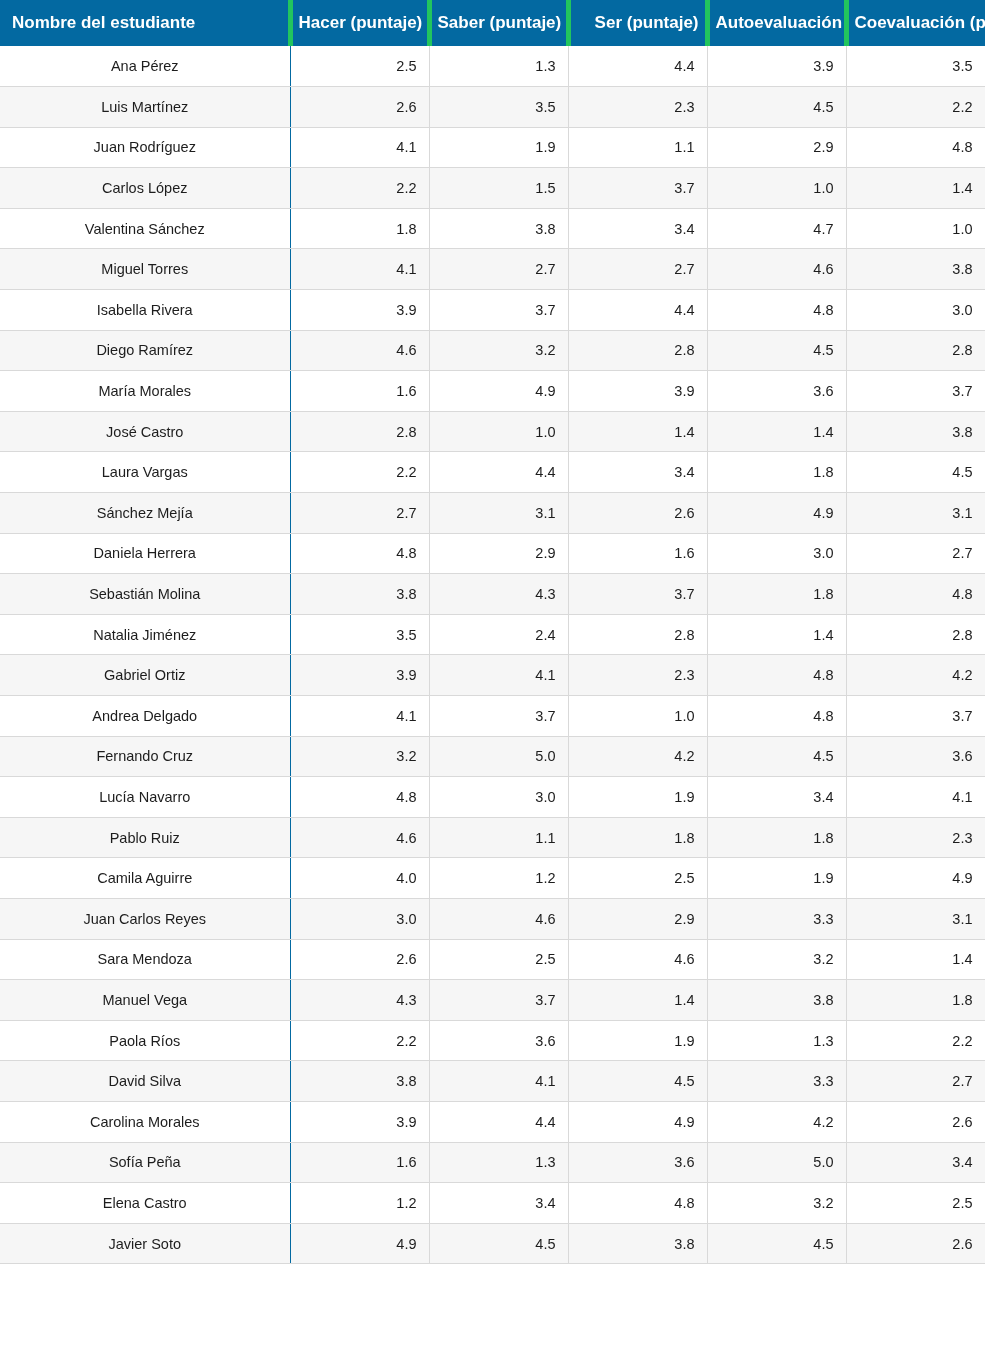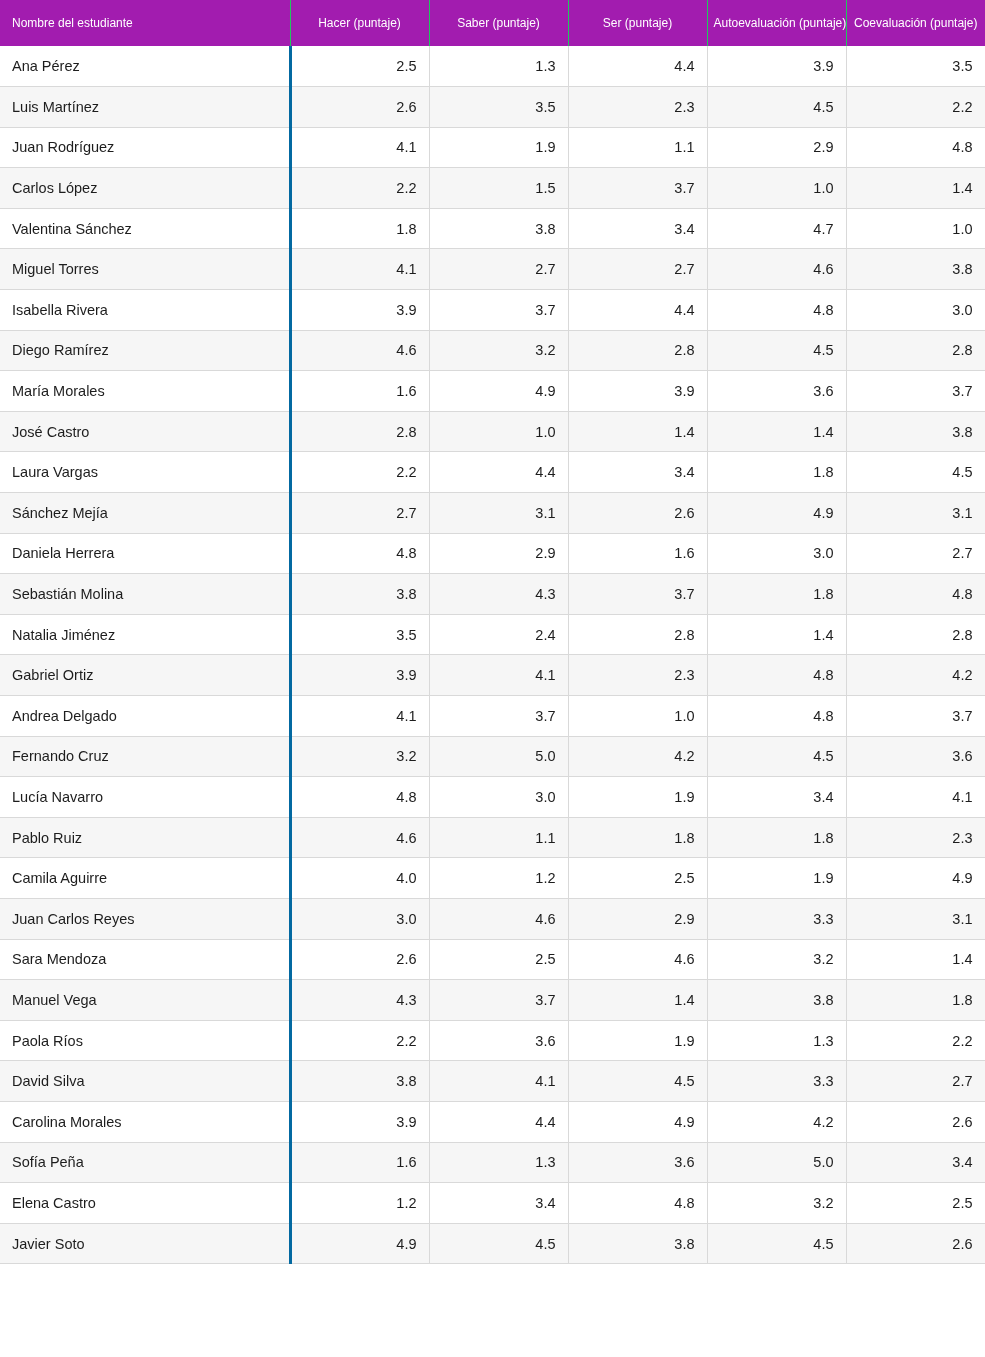--- a/index.html
+++ b/index.html
@@ -18,44 +18,44 @@
     table-layout: fixed;
     width: 985px;
   }
   #grades-table th,
   #grades-table td {
     box-sizing: border-box;
     overflow: hidden;
     white-space: nowrap;
   }
   thead th {
-    background: #a21caf;
+    background: #0369a1;
     color: #ffffff;
-    font-size: 12px;
-    font-weight: normal;
+    font-size: 17px;
+    font-weight: bold;
     height: 46px;
     padding: 0 12px;
     text-align: left;
     border: none;
   }
   thead th.num-head {
-    text-align: center;
+    text-align: right;
     padding: 0 6px;
-    border-left: 1px solid #22c55e;
+    border-left: 5px solid #22c55e;
   }
   tbody td {
     height: 40.6px;
     font-size: 14.5px;
     color: #1d1d1d;
     padding: 0 12px;
     border-bottom: 1px solid #d9d9d9;
   }
   tbody td.name-cell {
-    text-align: left;
-    border-right: 3px solid #0369a1;
+    text-align: center;
+    border-right: 1px solid #0369a1;
   }
   tbody td.num-cell {
     text-align: right;
     border-right: 1px solid #d9d9d9;
   }
   tbody tr:nth-child(even) td {
     background: #f6f6f6;
   }
   tbody tr:nth-child(odd) td {
     background: #ffffff;

